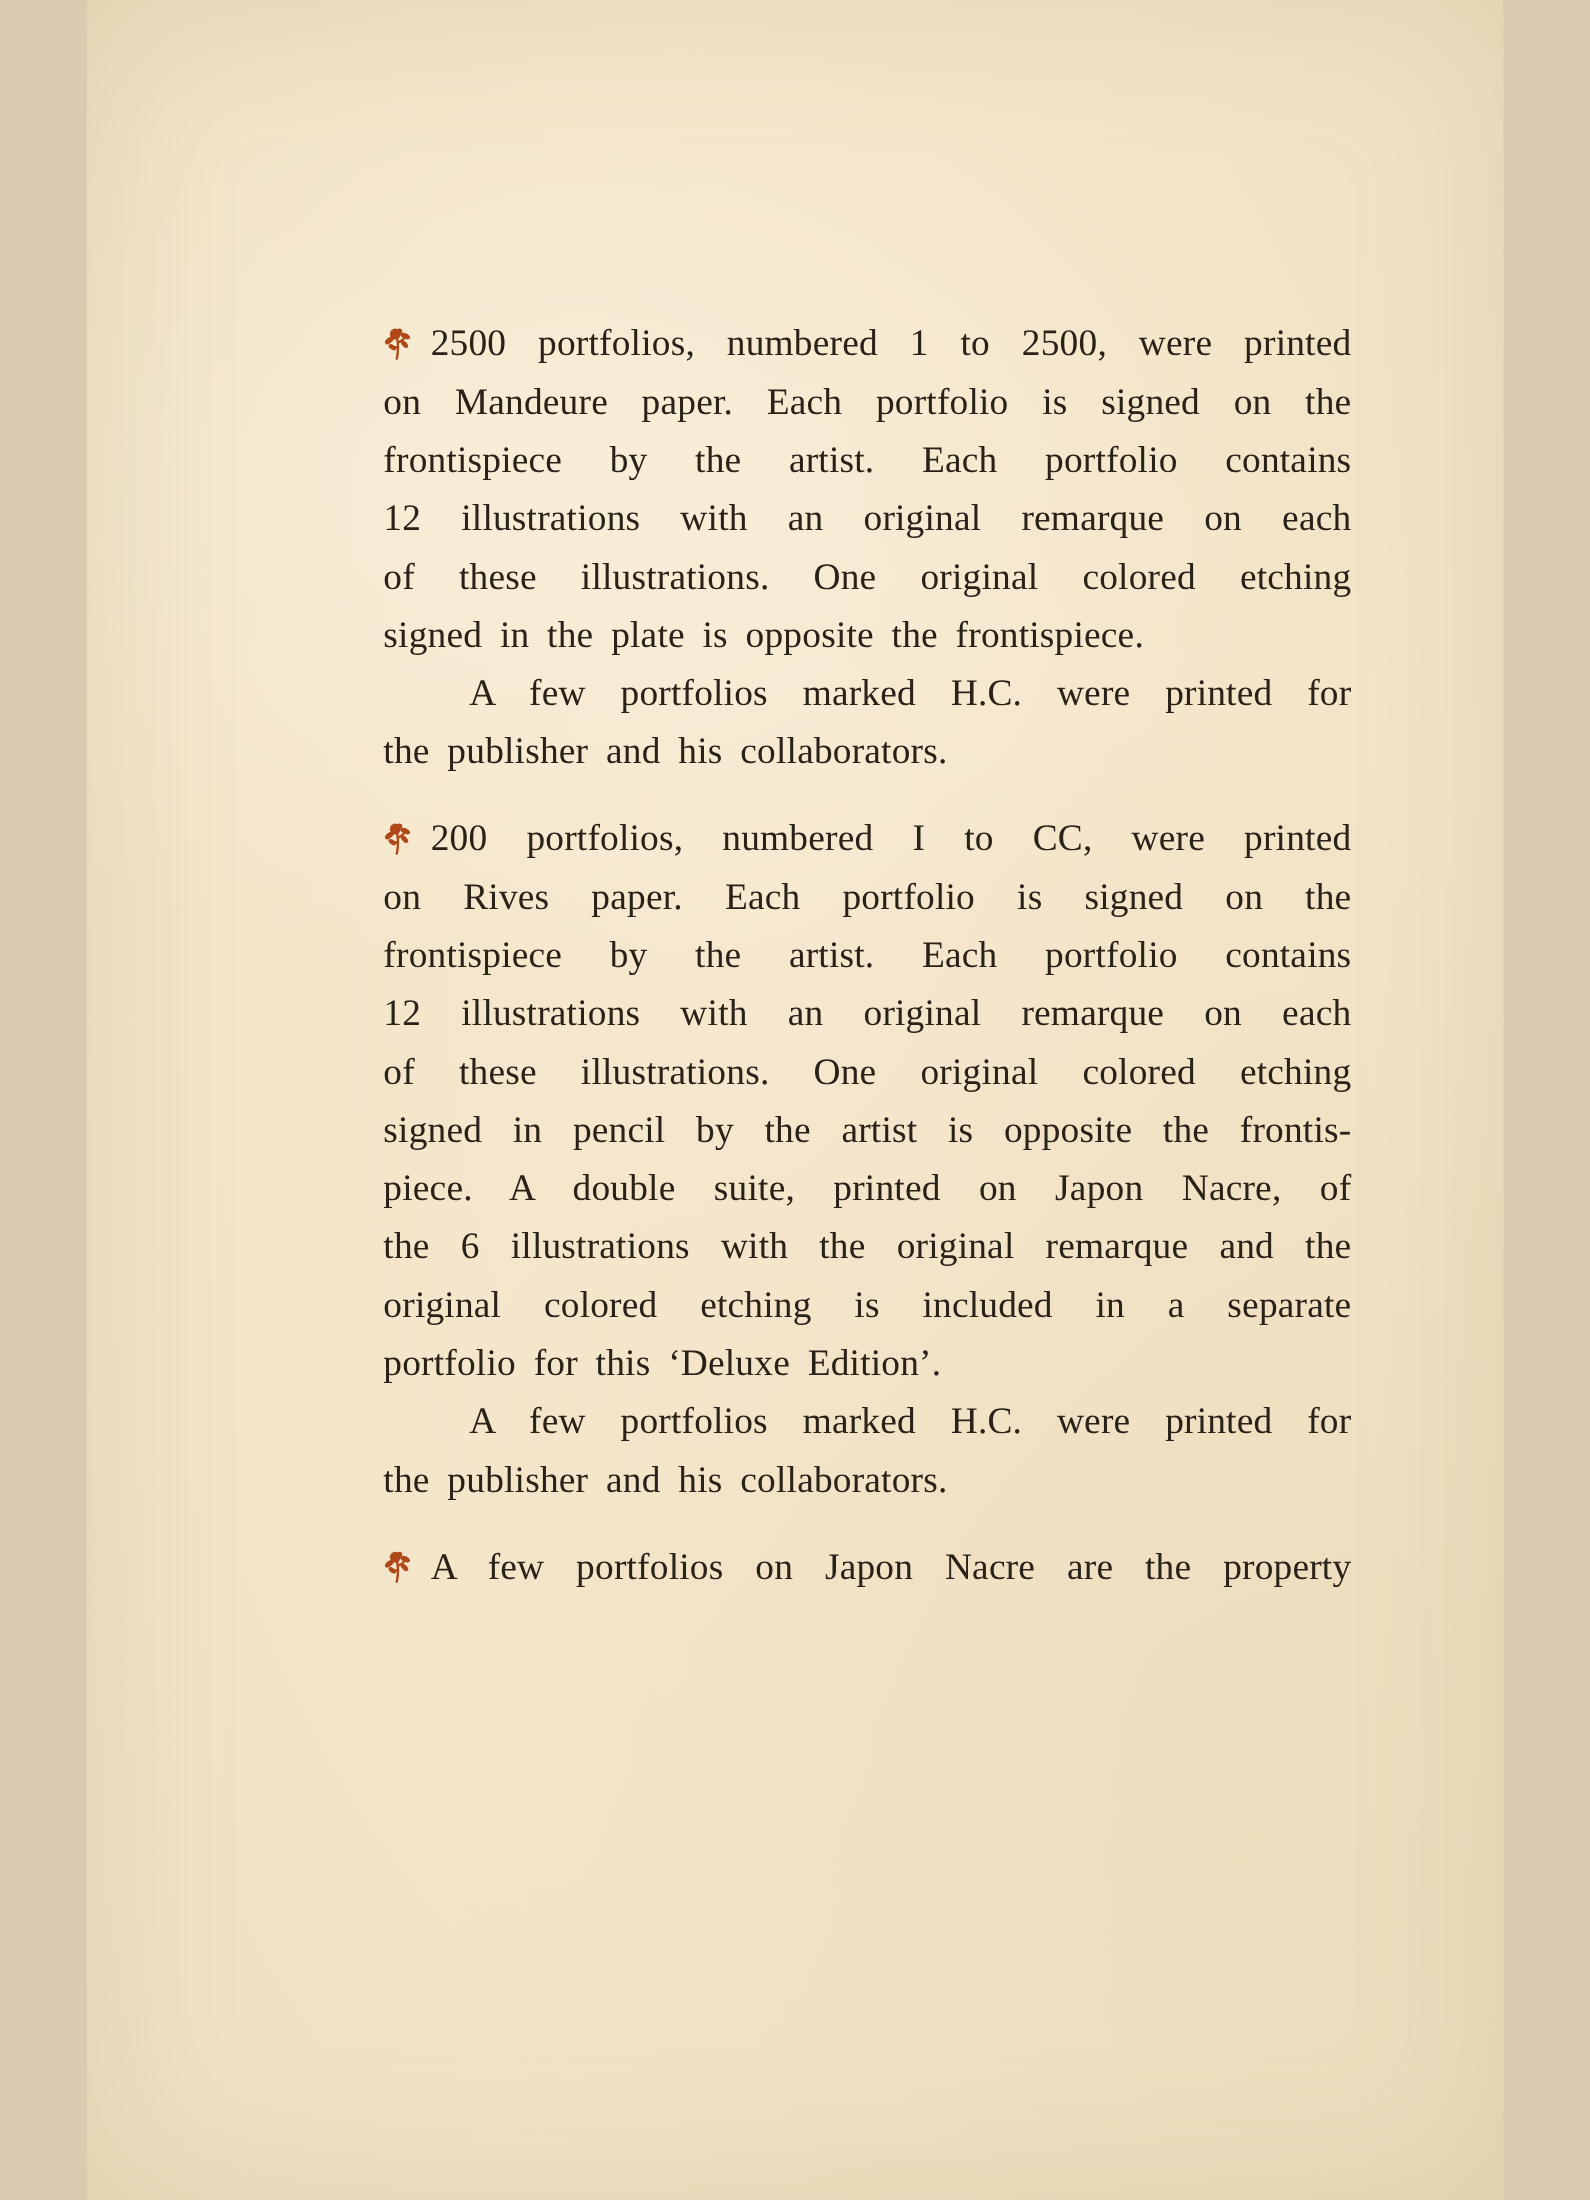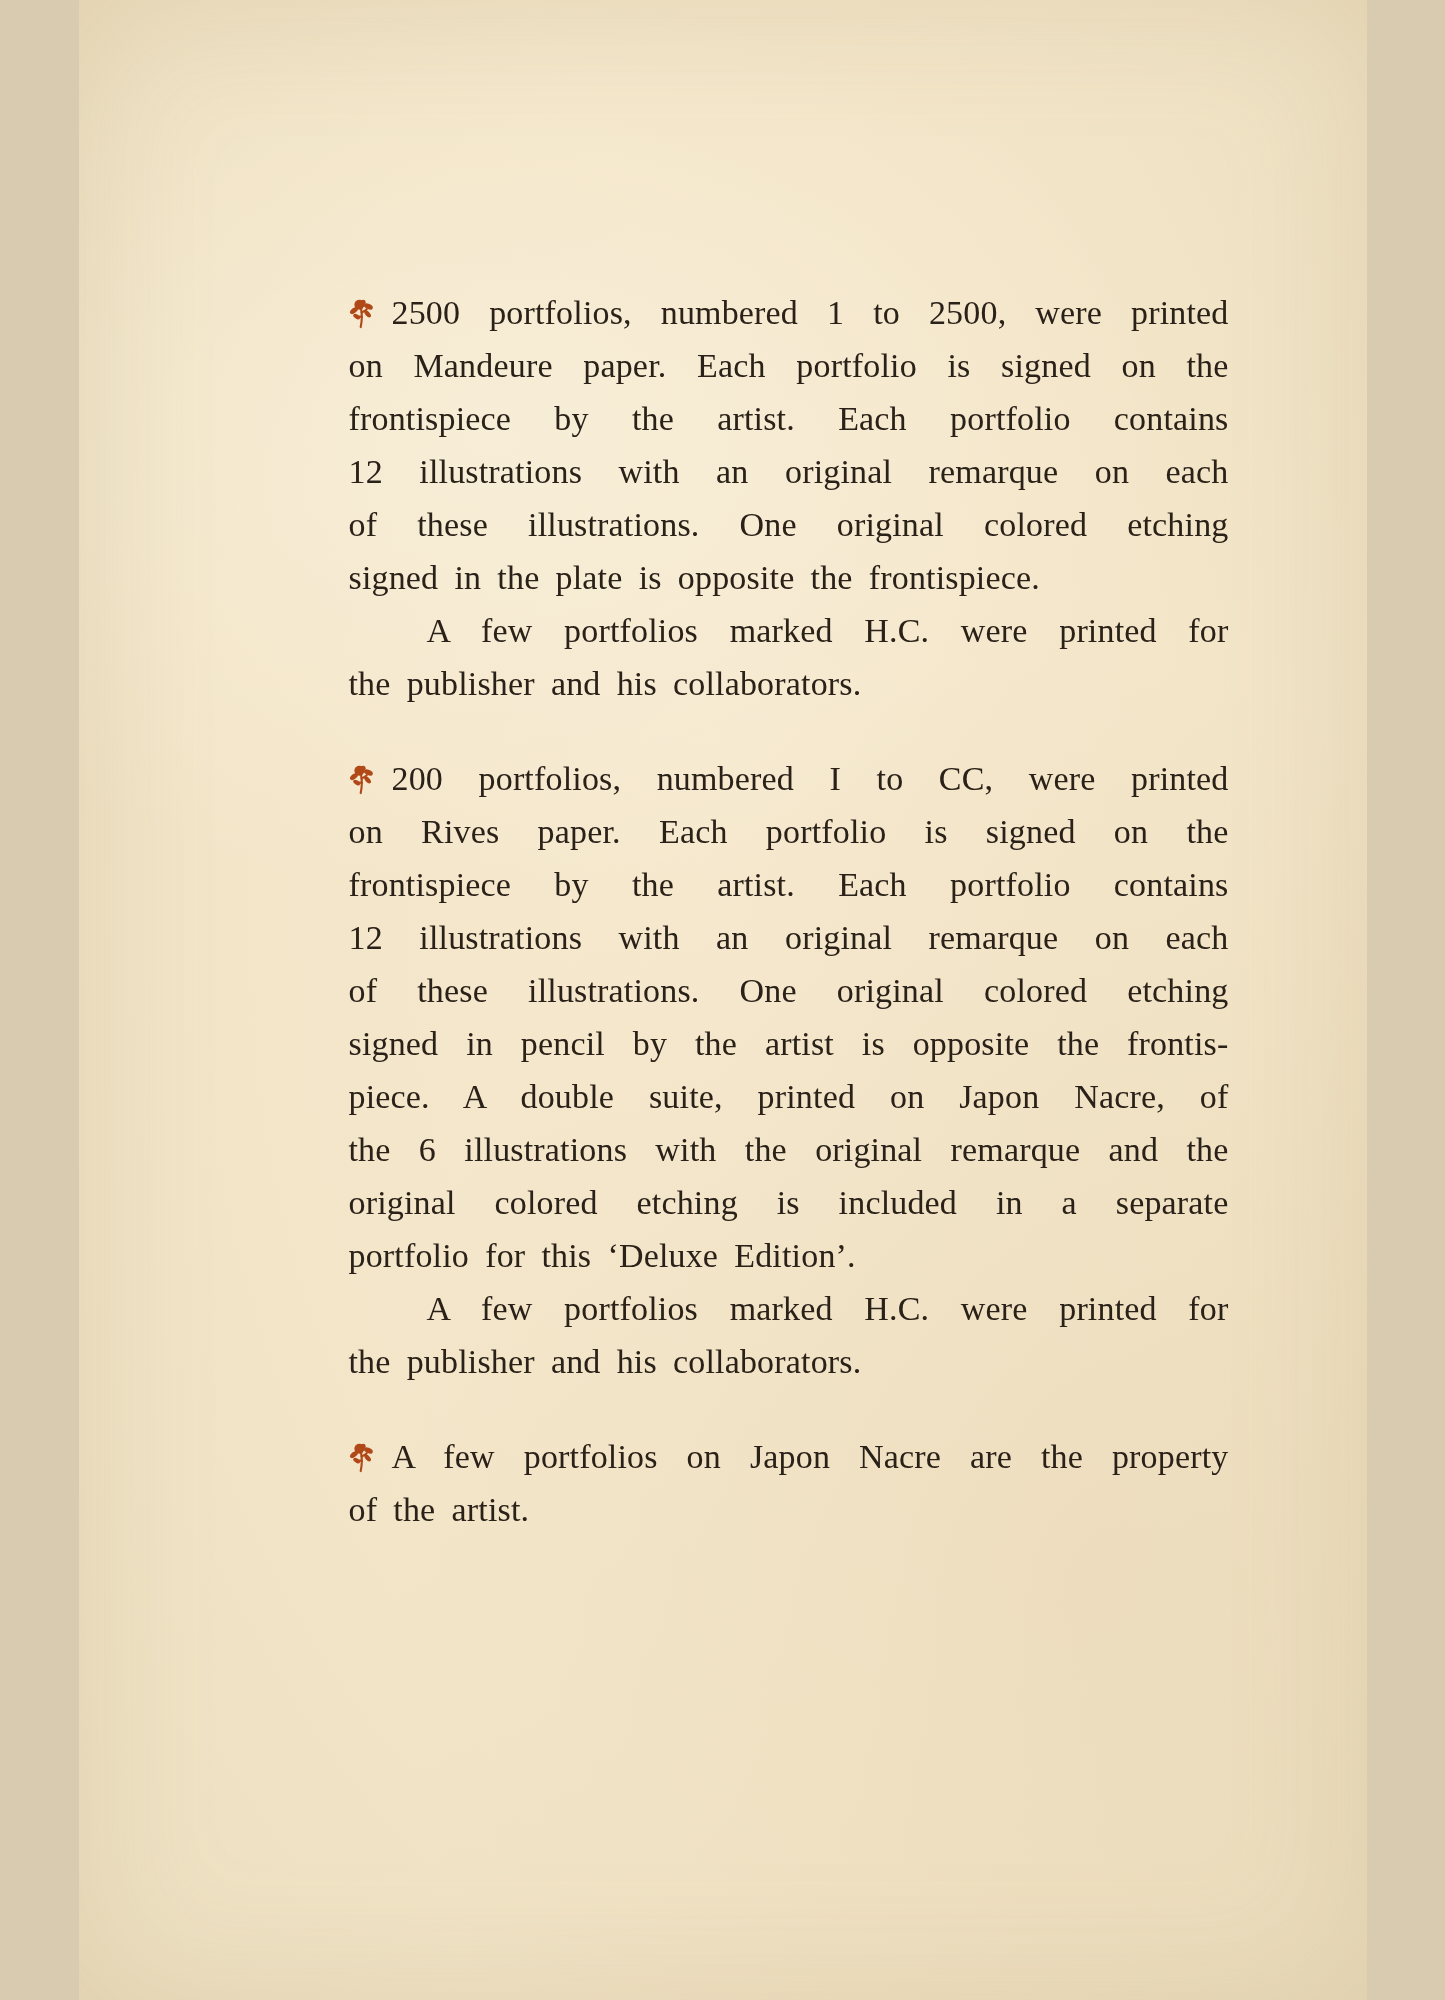--- a/index.html
+++ b/index.html
@@ -20,21 +20,21 @@
     color: var(--ink, #2a2118);
   }
 
   .text-block {
     position: absolute;
     left: 270px;
     top: 286px;
     width: 880px;
   }
 
-  .section:not(:first-child) { margin-top: 42px; }
+  .section:not(:first-child) { margin-top: 26px; }
 
   .line {
     height: 53px;
     line-height: 53px;
     font-size: 34px;
     letter-spacing: 0.005em;
     word-spacing: 0.10em;
     text-align: justify;
     text-align-last: justify;
     -moz-text-align-last: justify;
@@ -129,17 +129,16 @@
                 <ellipse cx="4.4" cy="12.8" rx="4.1" ry="2.2" transform="rotate(-38 4.4 12.8)"></ellipse>
                 <ellipse cx="16.6" cy="15.8" rx="3.7" ry="2.0" transform="rotate(48 16.6 15.8)"></ellipse>
                 <ellipse cx="6.8" cy="18.2" rx="3.4" ry="1.9" transform="rotate(34 6.8 18.2)"></ellipse>
               </g>
               <g fill="none" stroke="currentColor" stroke-width="1.9" stroke-linecap="round">
                 <path d="M10.6 10.5 C 11.6 15.5 11.8 21.0 10.4 27.5"></path>
                 <path d="M11.2 14.5 C 13.0 13.8 14.6 13.0 15.8 11.6"></path>
                 <path d="M11.4 18.5 C 9.6 18.0 8.2 18.4 7.2 19.2"></path>
               </g>
             </svg><span>A few portfolios on Japon Nacre are the property</span></div>
-          <div class="line last">of the artist.</div>
         </div>
       </section>
     </div>
 </main>
 
 </body></html>

